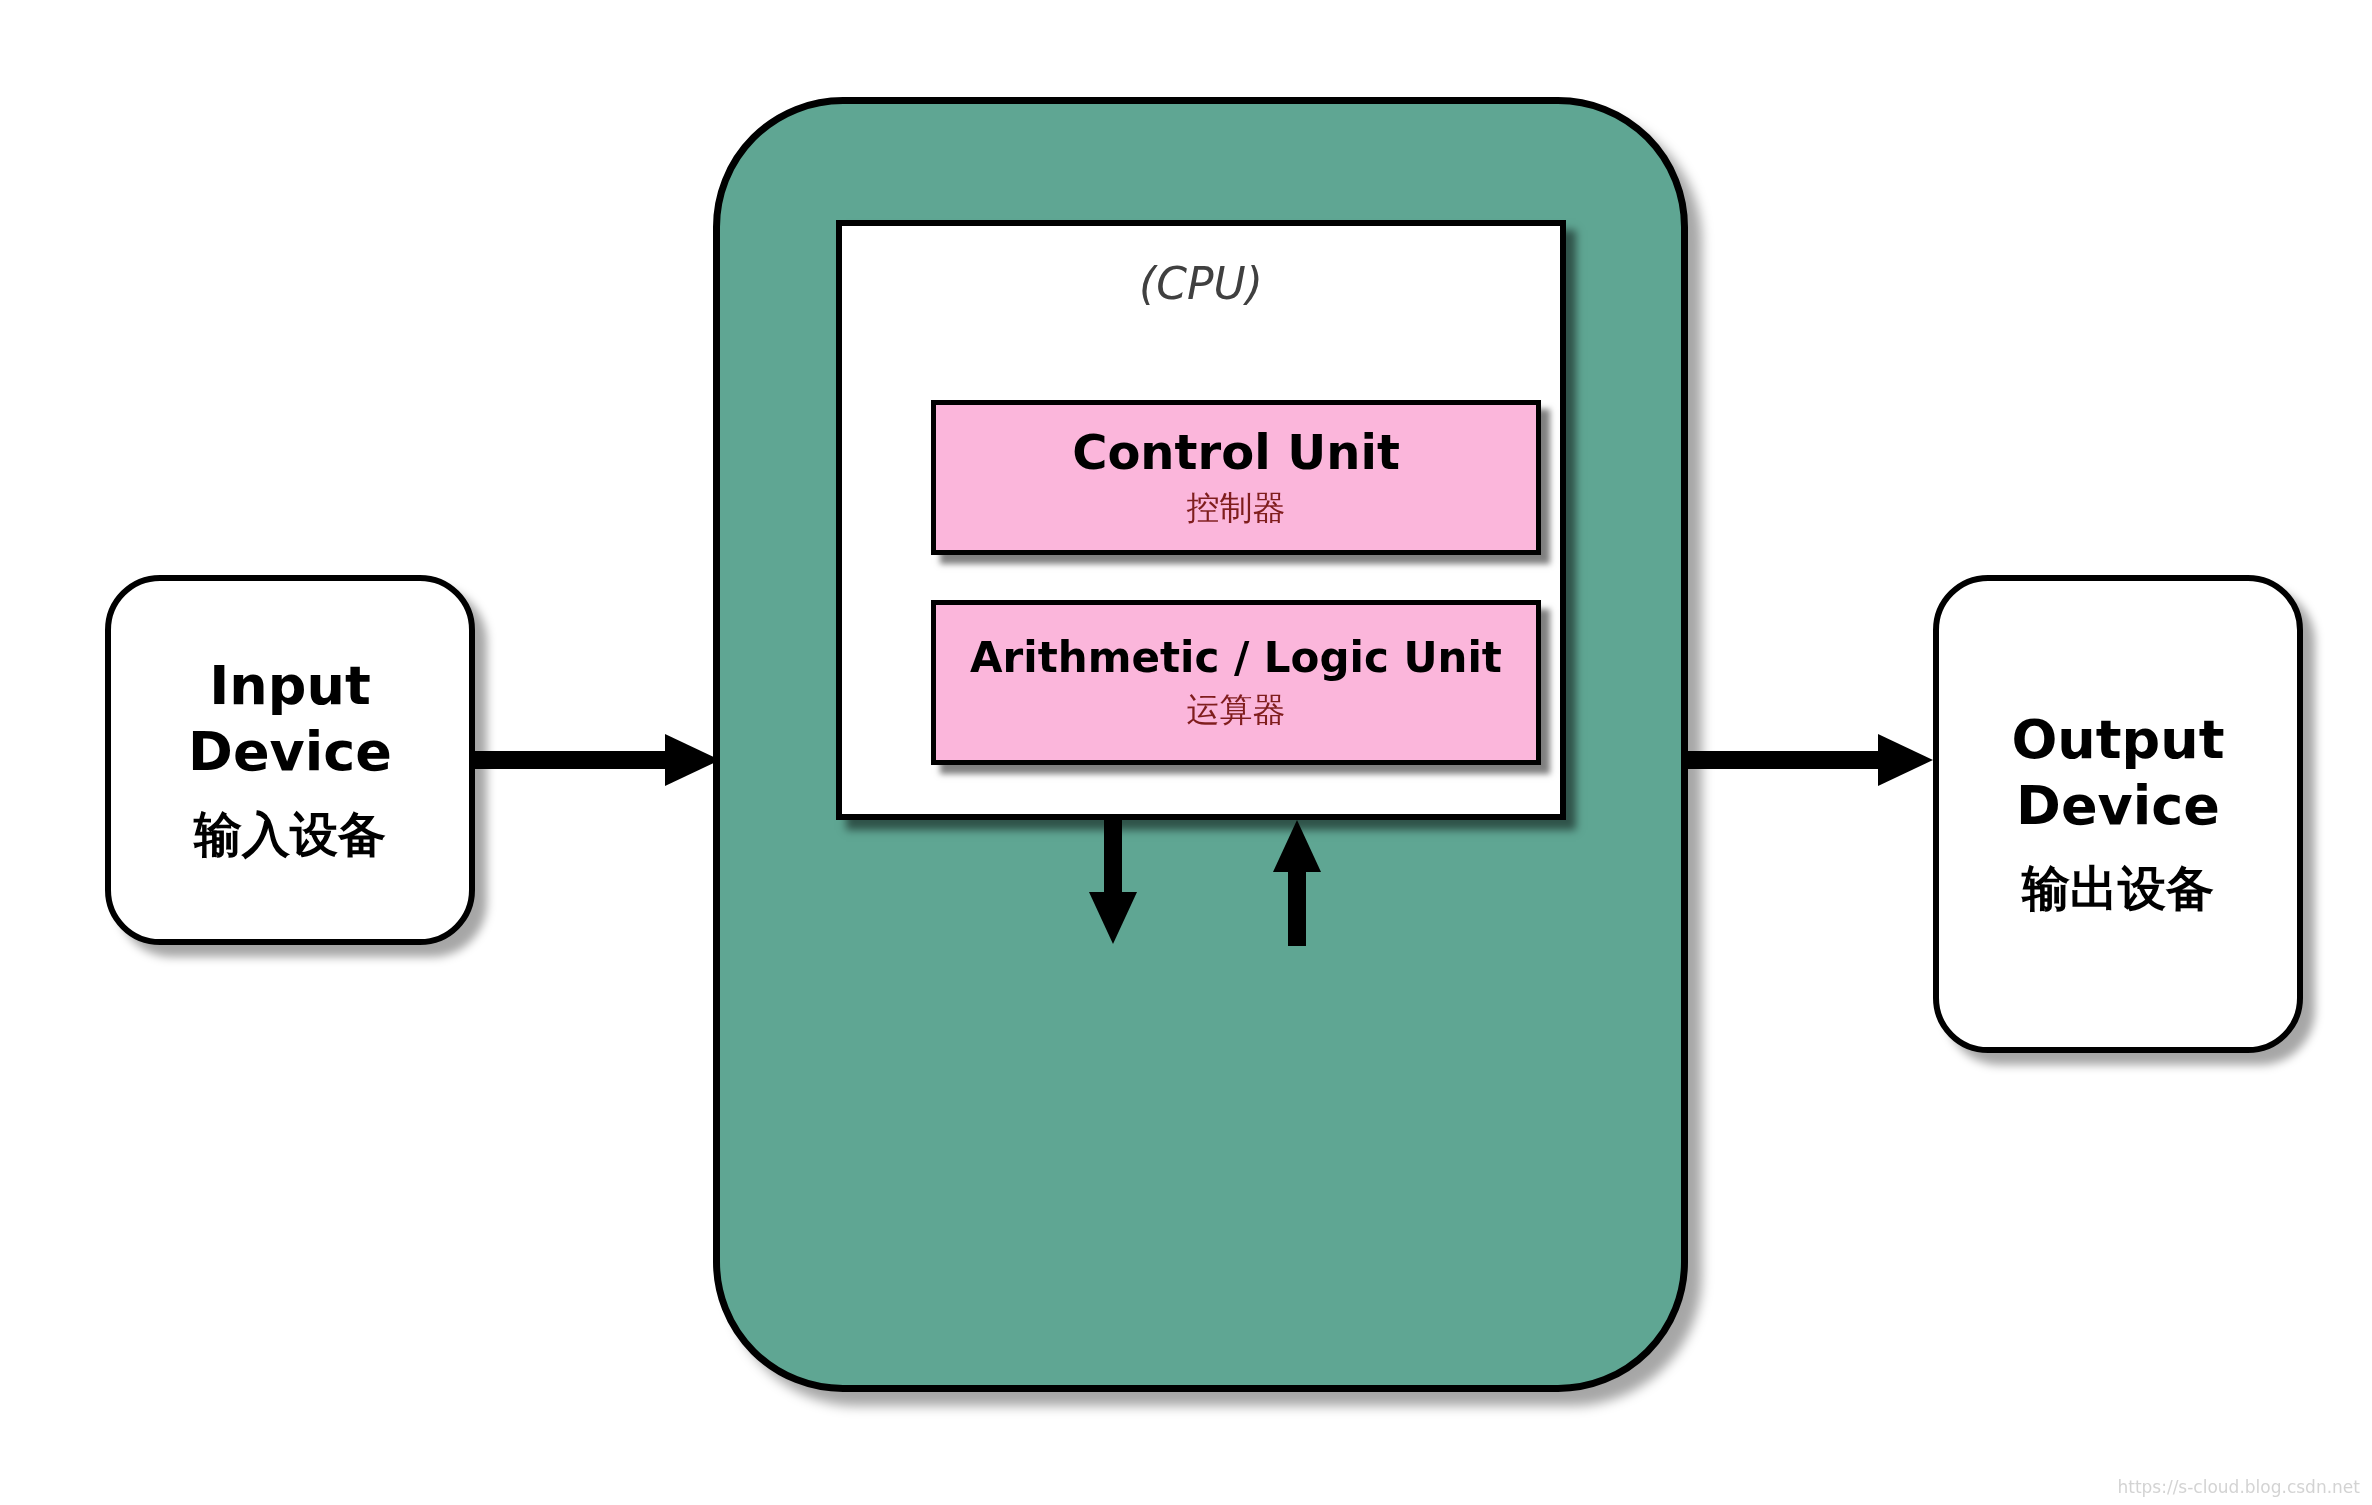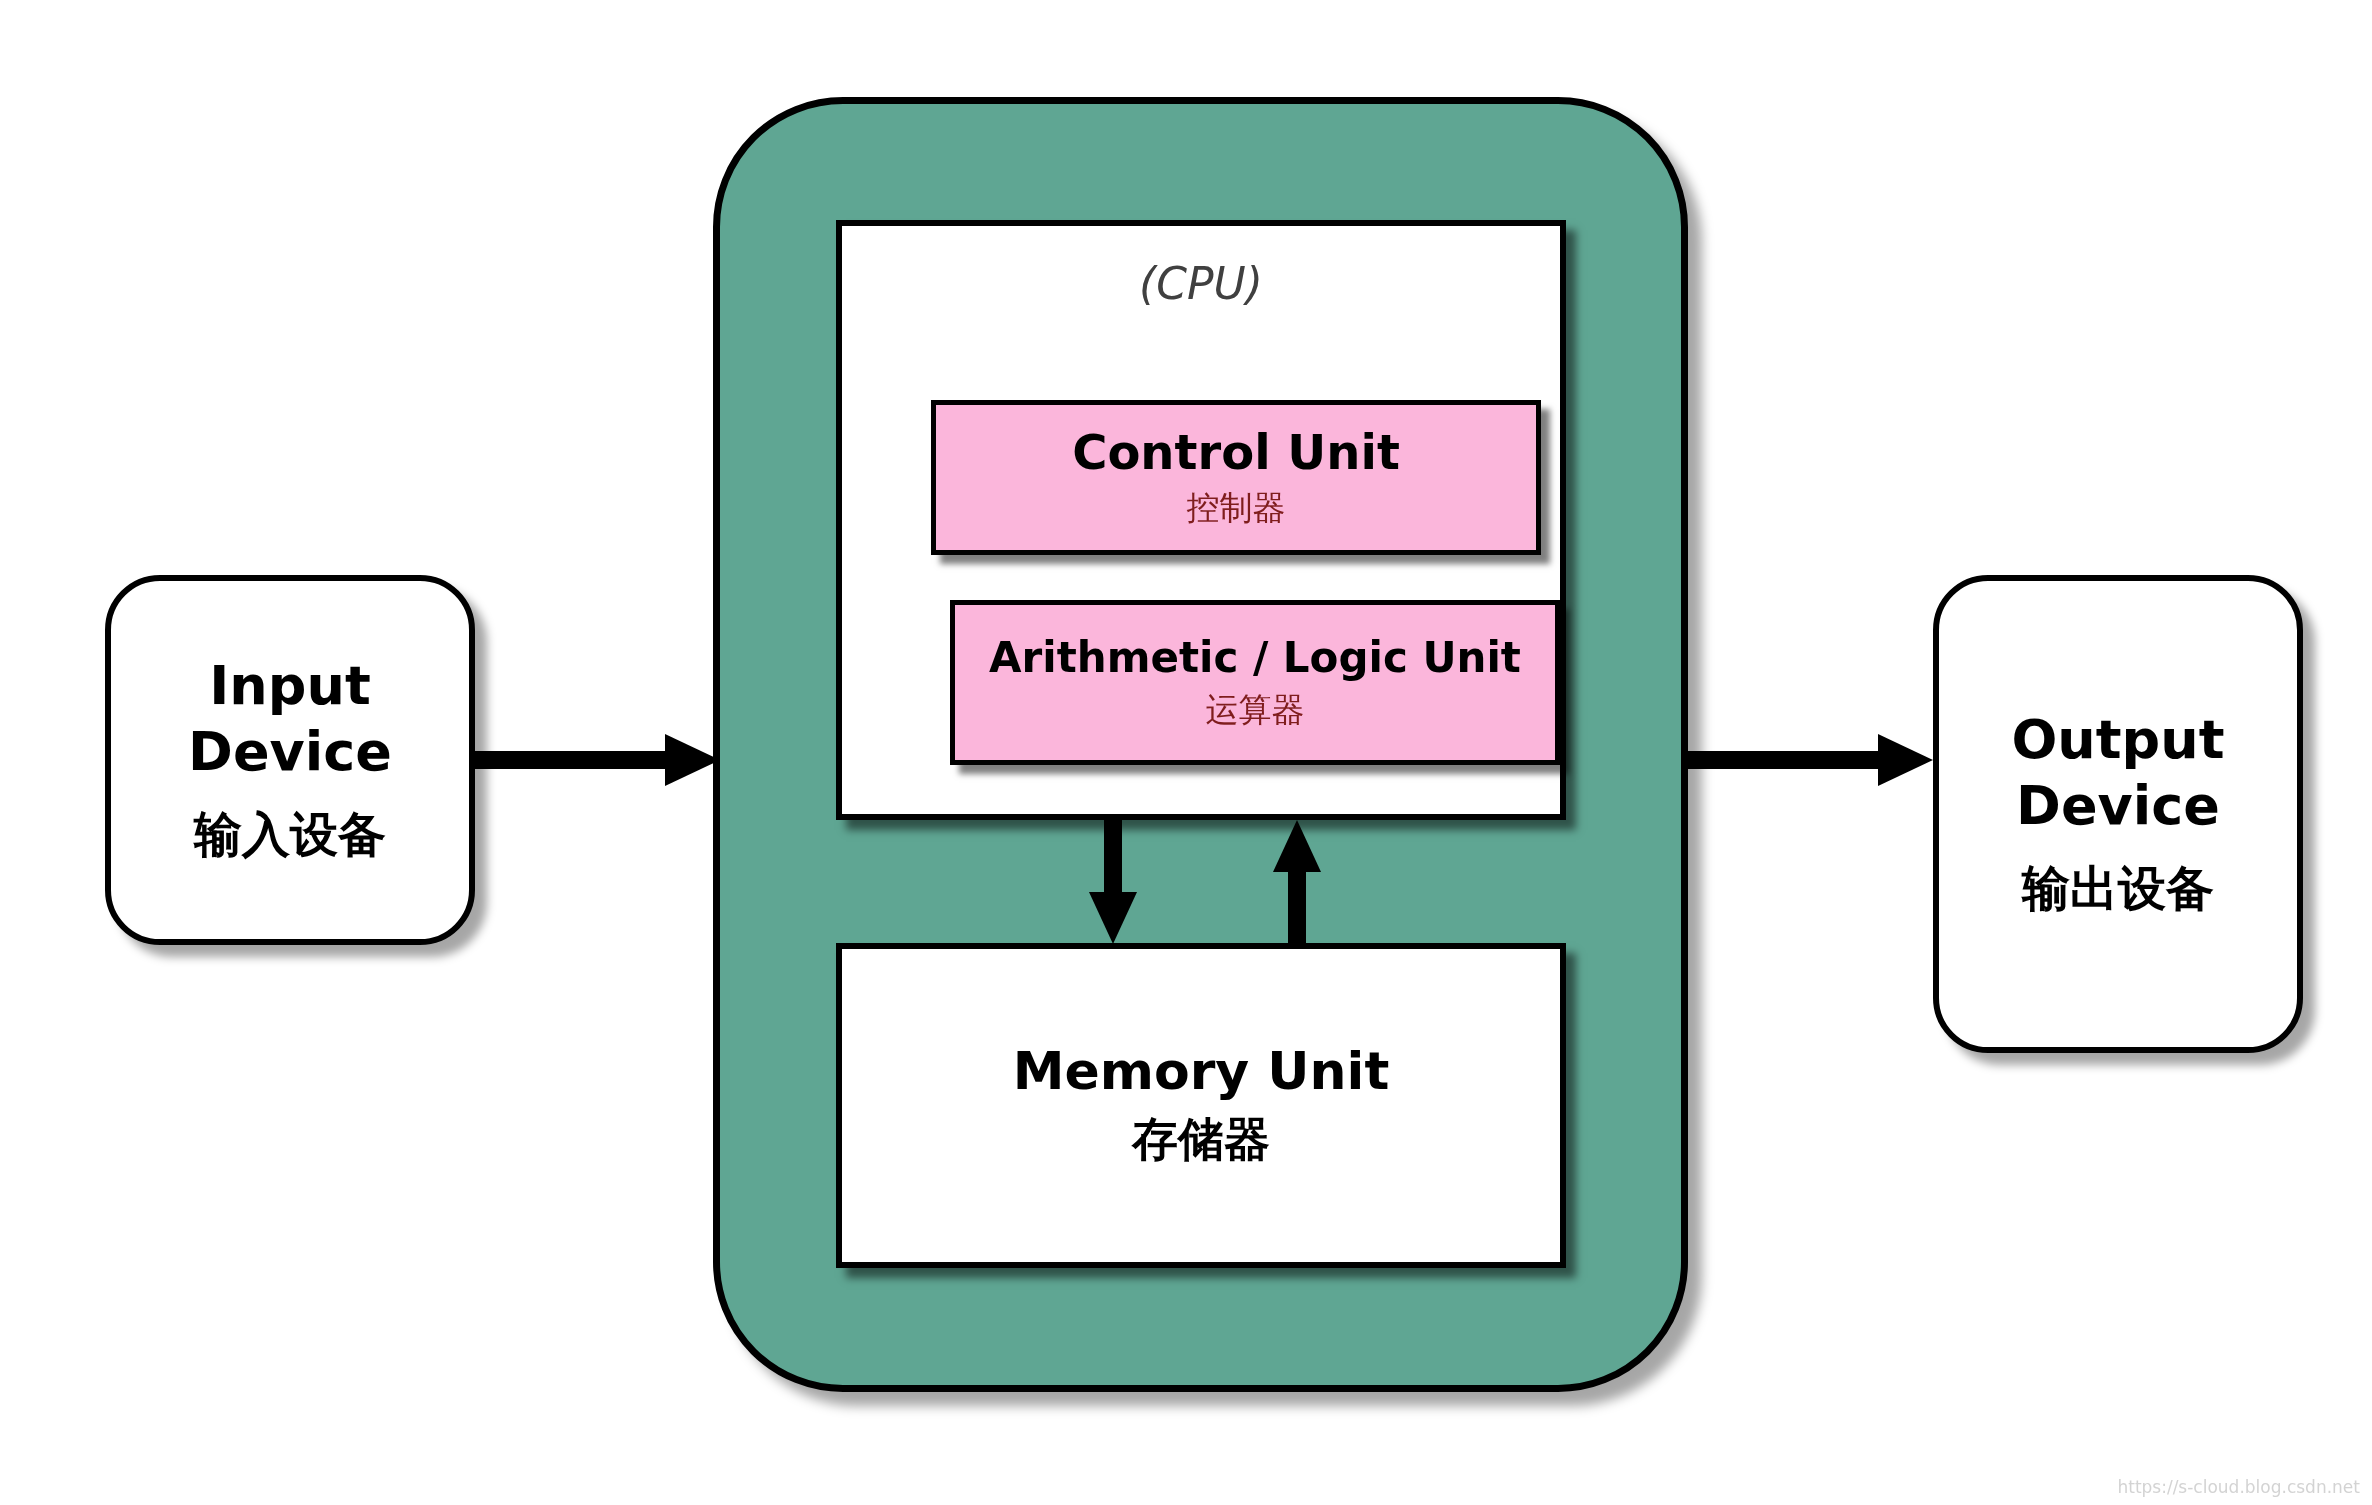--- a/index.html
+++ b/index.html
@@ -145,29 +145,25 @@
 
   <div class="abs white-box cpu-box" style="left:836px; top:220px; width:730px; height:600px;">
     <div class="cpu-subtitle">(CPU)</div>
   </div>
 
   <div class="abs pink-box" style="left:895px; top:400px; width:610px; height:155px;">
     <div class="en">Control Unit</div>
     <div class="zh">控制器</div>
   </div>
 
-  <div class="abs pink-box" style="left:914px; top:600px; width:610px; height:165px;">
+  <div class="abs pink-box" style="left:895px; top:600px; width:610px; height:165px;">
     <div class="en alu-text">Arithmetic / Logic Unit</div>
     <div class="zh">运算器</div>
   </div>
 
-  <div class="abs white-box memory-box" style="left:836px; top:943px; width:730px; height:325px;">
-    <div class="en">Memory Unit</div>
-    <div class="zh">存储器</div>
-  </div>
 
   <div class="abs device-box" style="left:105px; top:575px; width:370px; height:370px;">
     <div class="en">Input</div>
     <div class="en">Device</div>
     <div class="zh">输入设备</div>
   </div>
 
   <div class="abs device-box" style="left:1933px; top:575px; width:370px; height:478px;">
     <div class="en">Output</div>
     <div class="en">Device</div>

